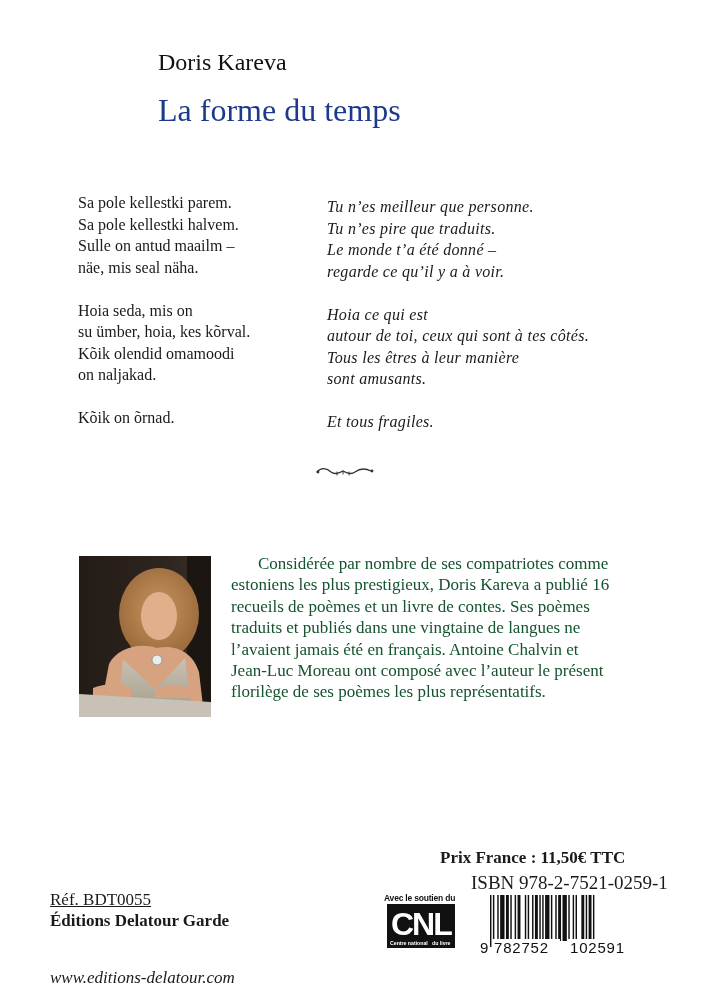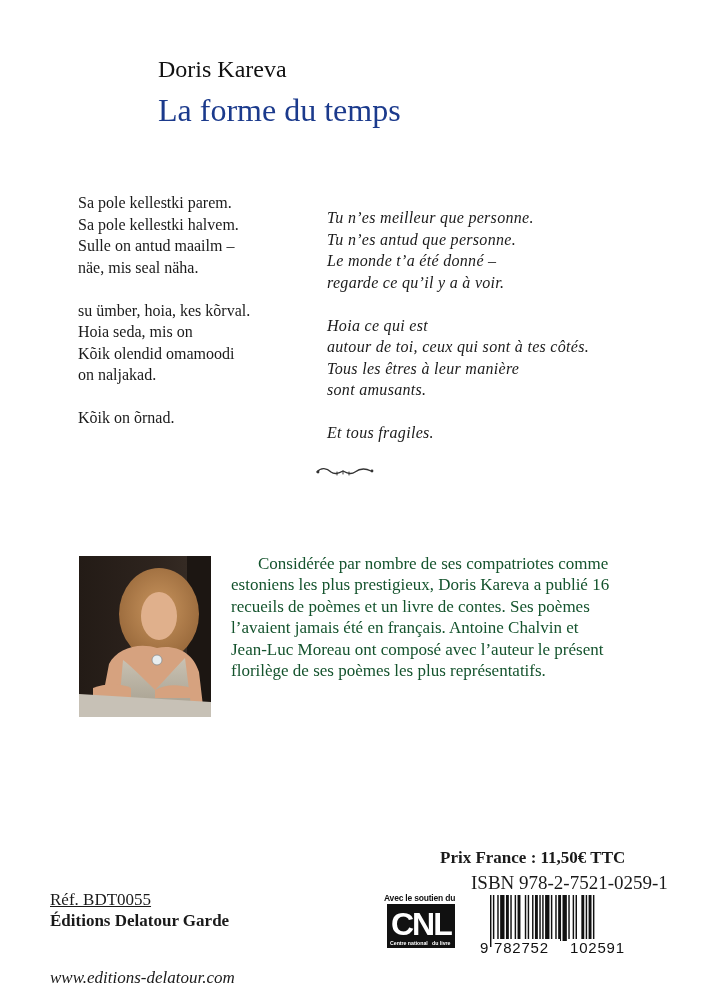--- a/index.html
+++ b/index.html
@@ -11,21 +11,21 @@
       width: 707px;
       height: 1000px;
       position: relative;
       overflow: hidden;
       font-family: "Liberation Serif", "DejaVu Serif", serif;
       color: #1a1a1a;
     }
     .abs { position: absolute; }
 
     .author {
-      left: 158px; top: 54px;
+      left: 158px; top: 47px;
       font-size: 24px;
       line-height: 30px;
       color: #111;
       white-space: nowrap;
     }
     .title {
       left: 158px; top: 90px;
       font-size: 32px;
       line-height: 40px;
       color: #1b3a8c;
@@ -33,21 +33,21 @@
     }
 
     .poem-col {
       font-size: 16px;
       line-height: 21.5px;
       color: #1a1a1a;
     }
     .poem-col .stanza { margin: 0 0 21.5px 0; }
     .poem-col .line { display: block; white-space: nowrap; }
     .poem-et { left: 78px; top: 192px; }
-    .poem-fr { left: 327px; top: 207px; font-style: italic; letter-spacing: 0.3px; }
+    .poem-fr { left: 327px; top: 196px; font-style: italic; letter-spacing: 0.3px; }
 
     .ornament { left: 315px; top: 464px; width: 60px; height: 14px; }
 
     .photo {
       left: 79px; top: 556px;
       width: 132px; height: 161px;
       overflow: hidden;
       background: #2a211c;
     }
 
@@ -126,34 +126,34 @@
 <div class="abs title">La forme du temps</div>
 
 <div class="abs poem-col poem-et">
   <div class="stanza">
     <span class="line">Sa pole kellestki parem.</span>
     <span class="line">Sa pole kellestki halvem.</span>
     <span class="line">Sulle on antud maailm –</span>
     <span class="line">näe, mis seal näha.</span>
   </div>
   <div class="stanza">
+    <span class="line">Hoia seda, mis on</span>
     <span class="line">su ümber, hoia, kes kõrval.</span>
-    <span class="line">Hoia seda, mis on</span>
     <span class="line">Kõik olendid omamoodi</span>
     <span class="line">on naljakad.</span>
   </div>
   <div class="stanza">
     <span class="line">Kõik on õrnad.</span>
   </div>
 </div>
 
 <div class="abs poem-col poem-fr">
   <div class="stanza">
     <span class="line">Tu n’es meilleur que personne.</span>
-    <span class="line">Tu n’es antud que personne.</span>
+    <span class="line">Tu n’es pire que traduits.</span>
     <span class="line">Le monde t’a été donné –</span>
     <span class="line">regarde ce qu’il y a à voir.</span>
   </div>
   <div class="stanza">
     <span class="line">Hoia ce qui est</span>
     <span class="line">autour de toi, ceux qui sont à tes côtés.</span>
     <span class="line">Tous les êtres à leur manière</span>
     <span class="line">sont amusants.</span>
   </div>
   <div class="stanza">
@@ -202,20 +202,21 @@
     <path d="M76 134 C 86 128, 100 128, 112 132 L 112 142 L 76 142 Z" fill="#d6a27f"></path>
 
     <path d="M0 138 L 132 146 L 132 161 L 0 161 Z" fill="#c7c1b6"></path>
   </svg>
 </div>
 
 <div class="abs bio">
   <span class="line first">Considérée par nombre de ses compatriotes comme</span>
   <span class="line">estoniens les plus prestigieux, Doris Kareva a publié 16</span>
   <span class="line">recueils de poèmes et un livre de contes. Ses poèmes</span>
+  <span class="line">traduits et publiés dans une vingtaine de langues ne</span>
   <span class="line">l’avaient  jamais été en français. Antoine Chalvin et</span>
   <span class="line">Jean-Luc Moreau ont composé avec l’auteur le présent</span>
   <span class="line">florilège de ses poèmes les plus représentatifs.</span>
 </div>
 
 <div class="abs price">Prix France : 11,50€ TTC</div>
 <div class="abs isbn">ISBN 978-2-7521-0259-1</div>
 
 <div class="abs cnl-caption">Avec le soutien du</div>
 <svg class="abs cnl-logo" viewBox="0 0 68 44">

